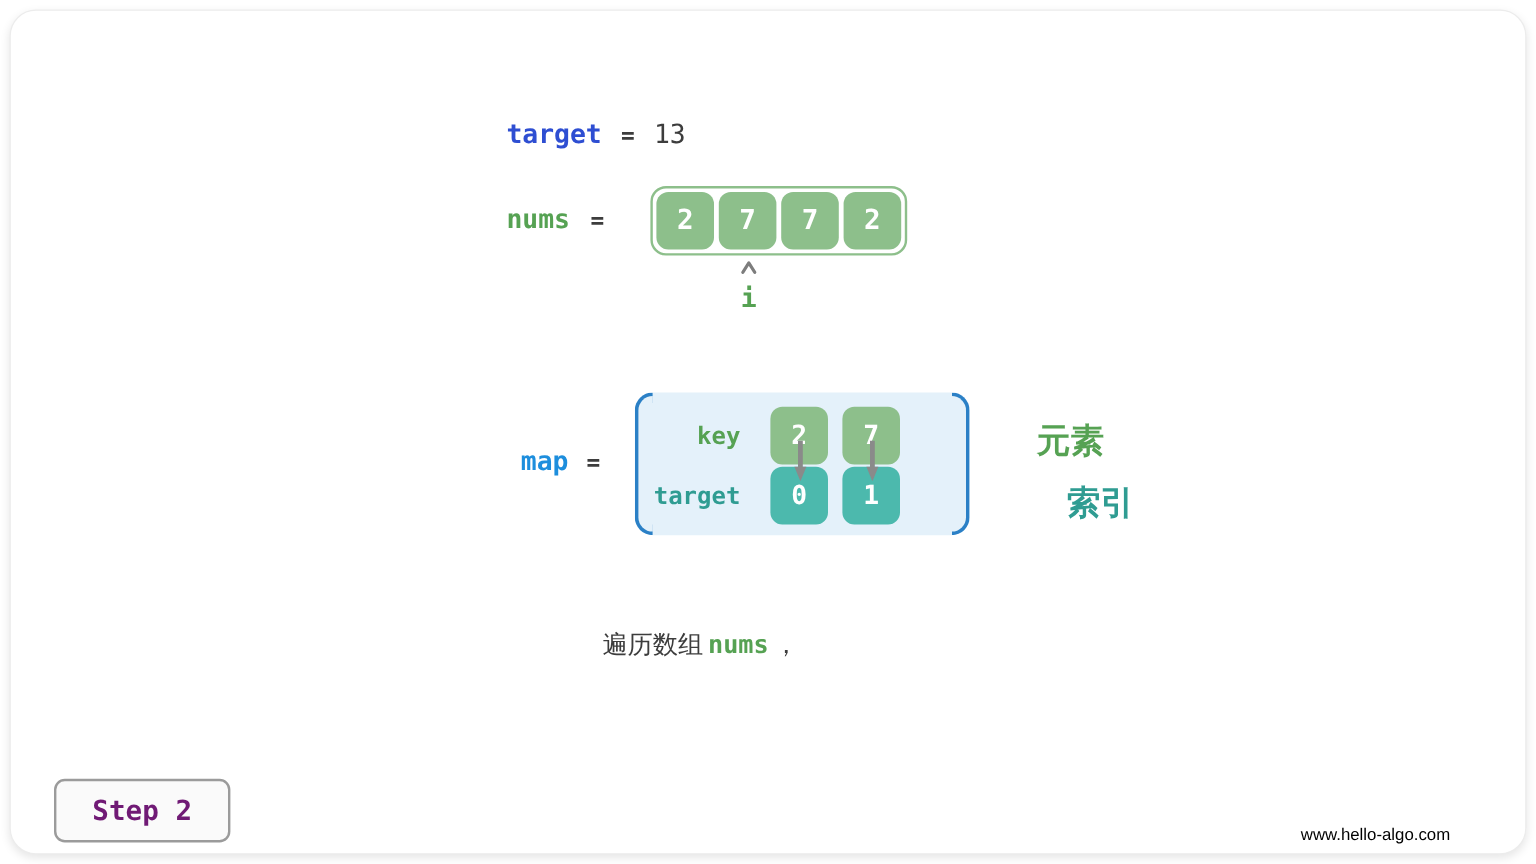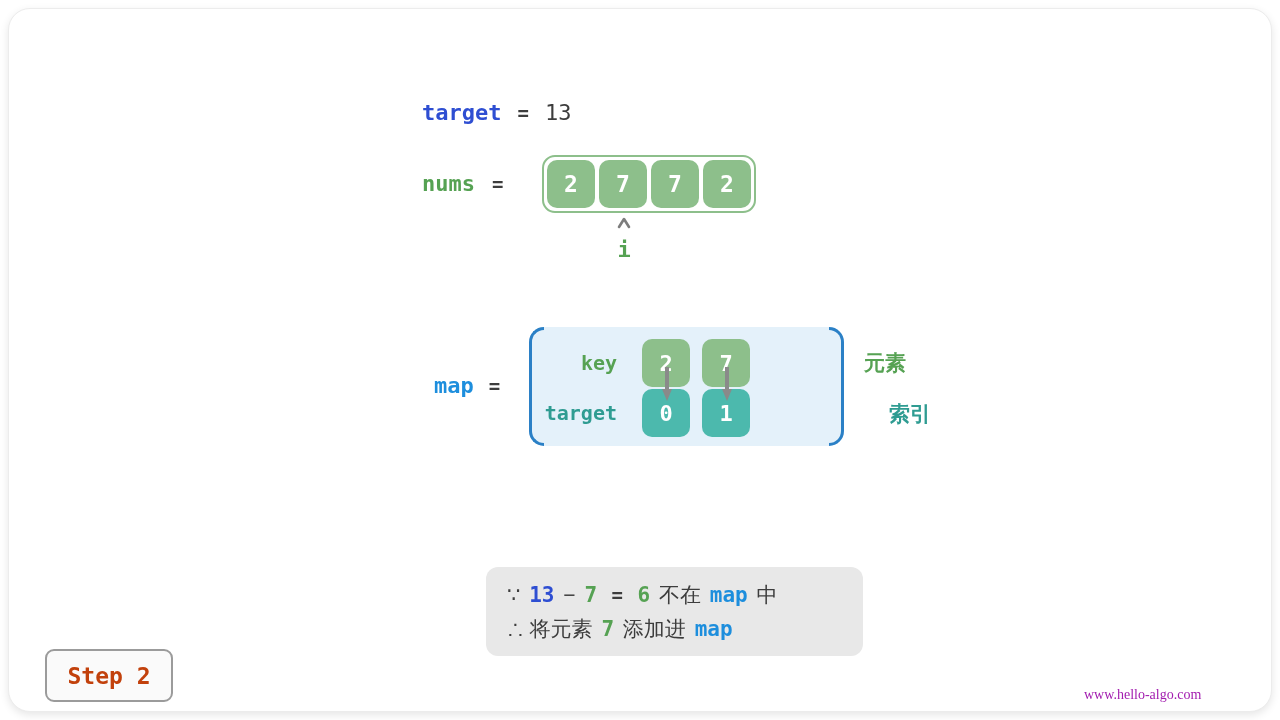--- a/index.html
+++ b/index.html
@@ -64,21 +64,21 @@
   }
 
   
   .map-line {
     position: absolute; left: 425px; top: 364px;
     display: flex; align-items: baseline; gap: 15px;
     font-size: 22px;
   }
   .map-box {
     position: absolute; left: 520px; top: 318px;
-    width: 315px; height: 119px;
+    width: 279px; height: 119px;
     background: #e4f1fa;
     border-radius: 15px;
   }
   .bracket { position: absolute; top: 0; bottom: 0; width: 15px; }
   .bracket.left  { left: 0;  border: 3px solid #2b80c6; border-right: none; border-radius: 15px 0 0 15px; }
   .bracket.right { right: 0; border: 3px solid #2b80c6; border-left: none;  border-radius: 0 15px 15px 0; }
 
   .rowlabel {
     position: absolute; left: 10px; width: 78px;
     text-align: right;
@@ -100,21 +100,21 @@
   }
   .kcell { background: #8dbf8b; }
   .vcell { background: #4cb9ad; }
 
   .kv-arrow { position: absolute; top: 40px; }
   .kv-arrow.a0 { left: 132px; }
   .kv-arrow.a1 { left: 192px; }
 
   .cn-side-label {
     position: absolute; left: 855px;
-    font-size: 21px; font-weight: 700;
+    font-size: 28px; font-weight: 700;
   }
   .cn-side-label.element { top: 340px; color: #56a253; }
   .cn-side-label.index   { top: 391px; color: #2f9c92; margin-left: 25px; }
 
   
   .caption {
     position: absolute; left: 493px; top: 514px;
     font-size: 21px;
   }
   .reason-box {
@@ -130,32 +130,32 @@
   .seg-b  { color: #2e4ed2; font-family: "DejaVu Sans Mono", monospace; font-weight: 700; }
   .seg-s  { color: #1d8edd; font-family: "DejaVu Sans Mono", monospace; font-weight: 700; }
   .seg-g  { color: #56a253; font-family: "DejaVu Sans Mono", monospace; font-weight: 700; }
   .seg-d  { color: #3d3d3d; font-family: "DejaVu Sans Mono", monospace; font-weight: 700; font-size: 19px; }
   .reason-box .seg-b, .reason-box .seg-s, .reason-box .seg-g { margin: 0 3px; }
   .caption .seg-g { margin: 0 4px; }
 
   
   .step-chip {
     position: absolute; left: 36px; top: 640px;
-    width: 128px; height: 53px;
+    width: 147px; height: 53px;
     background: #fafafa;
     border: 2px solid #9b9b9b;
     border-radius: 9px;
     display: flex; align-items: center; justify-content: center;
     font-family: "DejaVu Sans Mono", monospace;
-    font-weight: 700; font-size: 23px; color: #c2410c;
+    font-weight: 700; font-size: 23px; color: #701a75;
   }
   .watermark {
     position: absolute; left: 1075px; top: 678px;
-    font-family: Liberation Serif, serif;
-    font-size: 14px; color: #a21caf;
+    font-family: Liberation Sans, sans-serif;
+    font-size: 14px; color: #000000;
   }
 </style>
 </head>
 <body>
 
 <div class="card">
 
   <div class="target-line">
     <span class="mono kw-royal">target</span>
     <span class="mono eq">=</span>
@@ -205,25 +205,22 @@
     </svg>
     <svg class="kv-arrow a1" width="12" height="36" viewBox="0 0 12 36">
       <line x1="6" y1="0" x2="6" y2="23" stroke="#8a8a8a" stroke-width="4"></line>
       <polygon points="1,22 11,22 6,34" fill="#8a8a8a"></polygon>
     </svg>
   </div>
 
   <div class="cn-side-label element">元素</div>
   <div class="cn-side-label index">索引</div>
 
-
-  <div class="reason-box">
-    <div><span class="seg-cn">∵ </span><span class="seg-b">13</span><span class="seg-cn"> − </span><span class="seg-g">7</span><span class="seg-d"> = </span><span class="seg-g">6</span><span class="seg-cn"> 不在 </span><span class="seg-s">map</span><span class="seg-cn"> 中</span></div>
-    <div><span class="seg-cn">∴ 将元素 </span><span class="seg-g">7</span><span class="seg-cn"> 添加进 </span><span class="seg-s">map</span></div>
-  </div>
+  <div class="caption"><span class="seg-cn">遍历数组</span><span class="seg-g">nums</span><span class="seg-cn">，</span></div>
+
 
   <div class="step-chip">
     <span>Step 2</span>
   </div>
 
   <div class="watermark">www.hello-algo.com</div>
 
 </div>
 
 </body></html>

